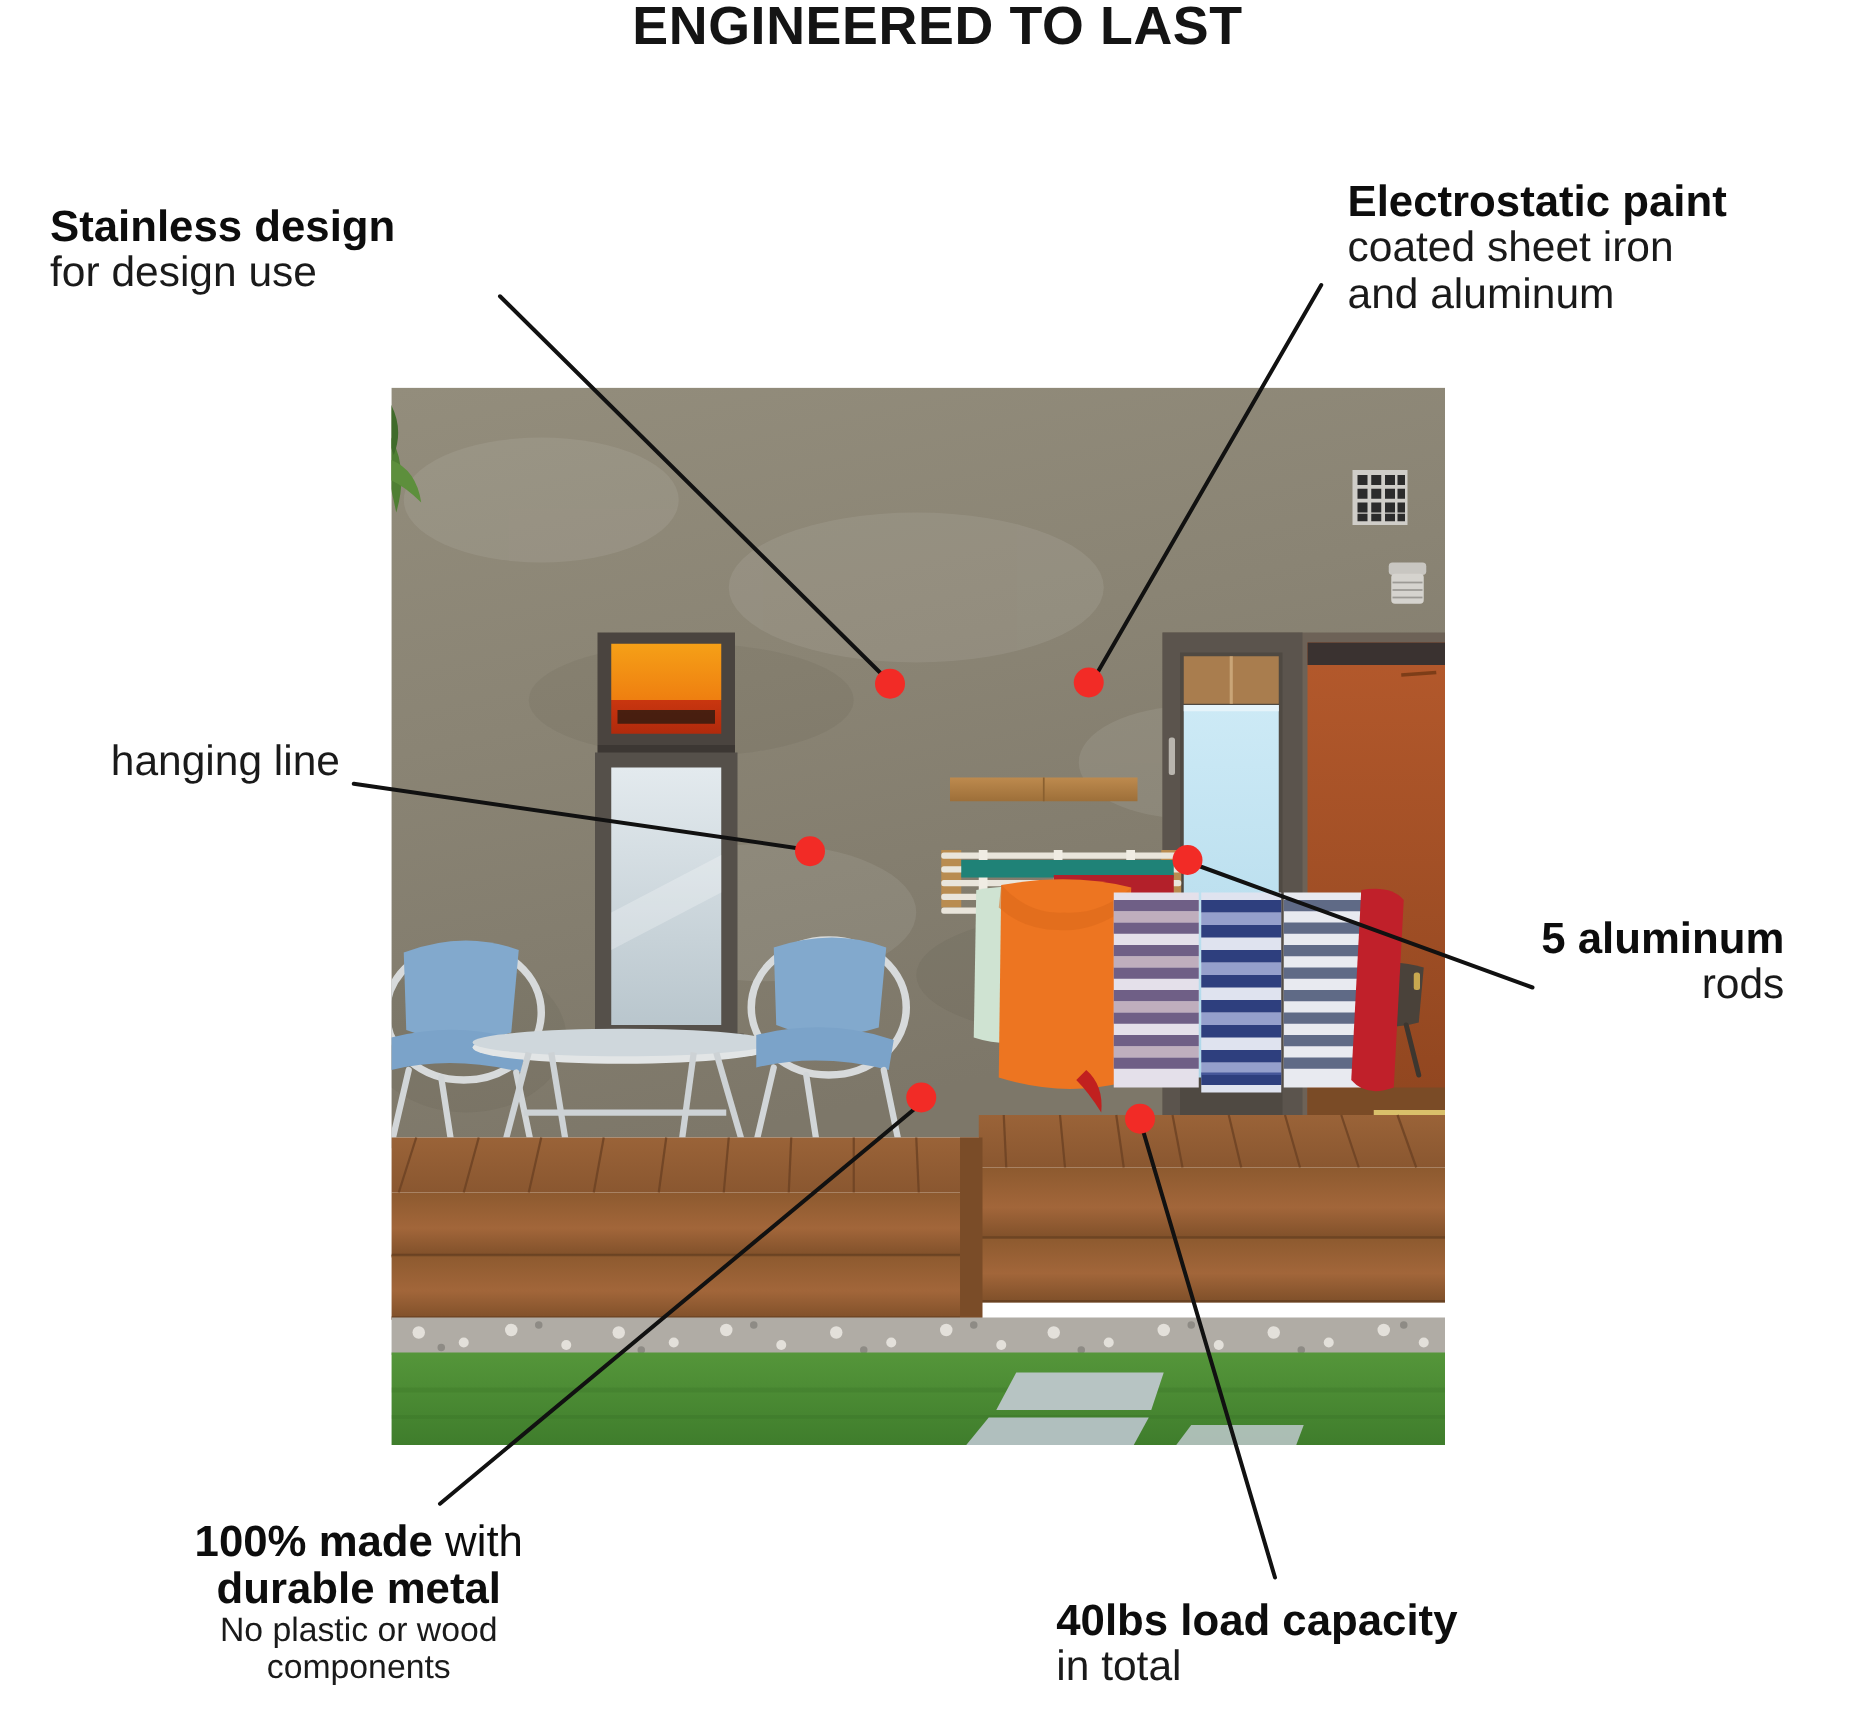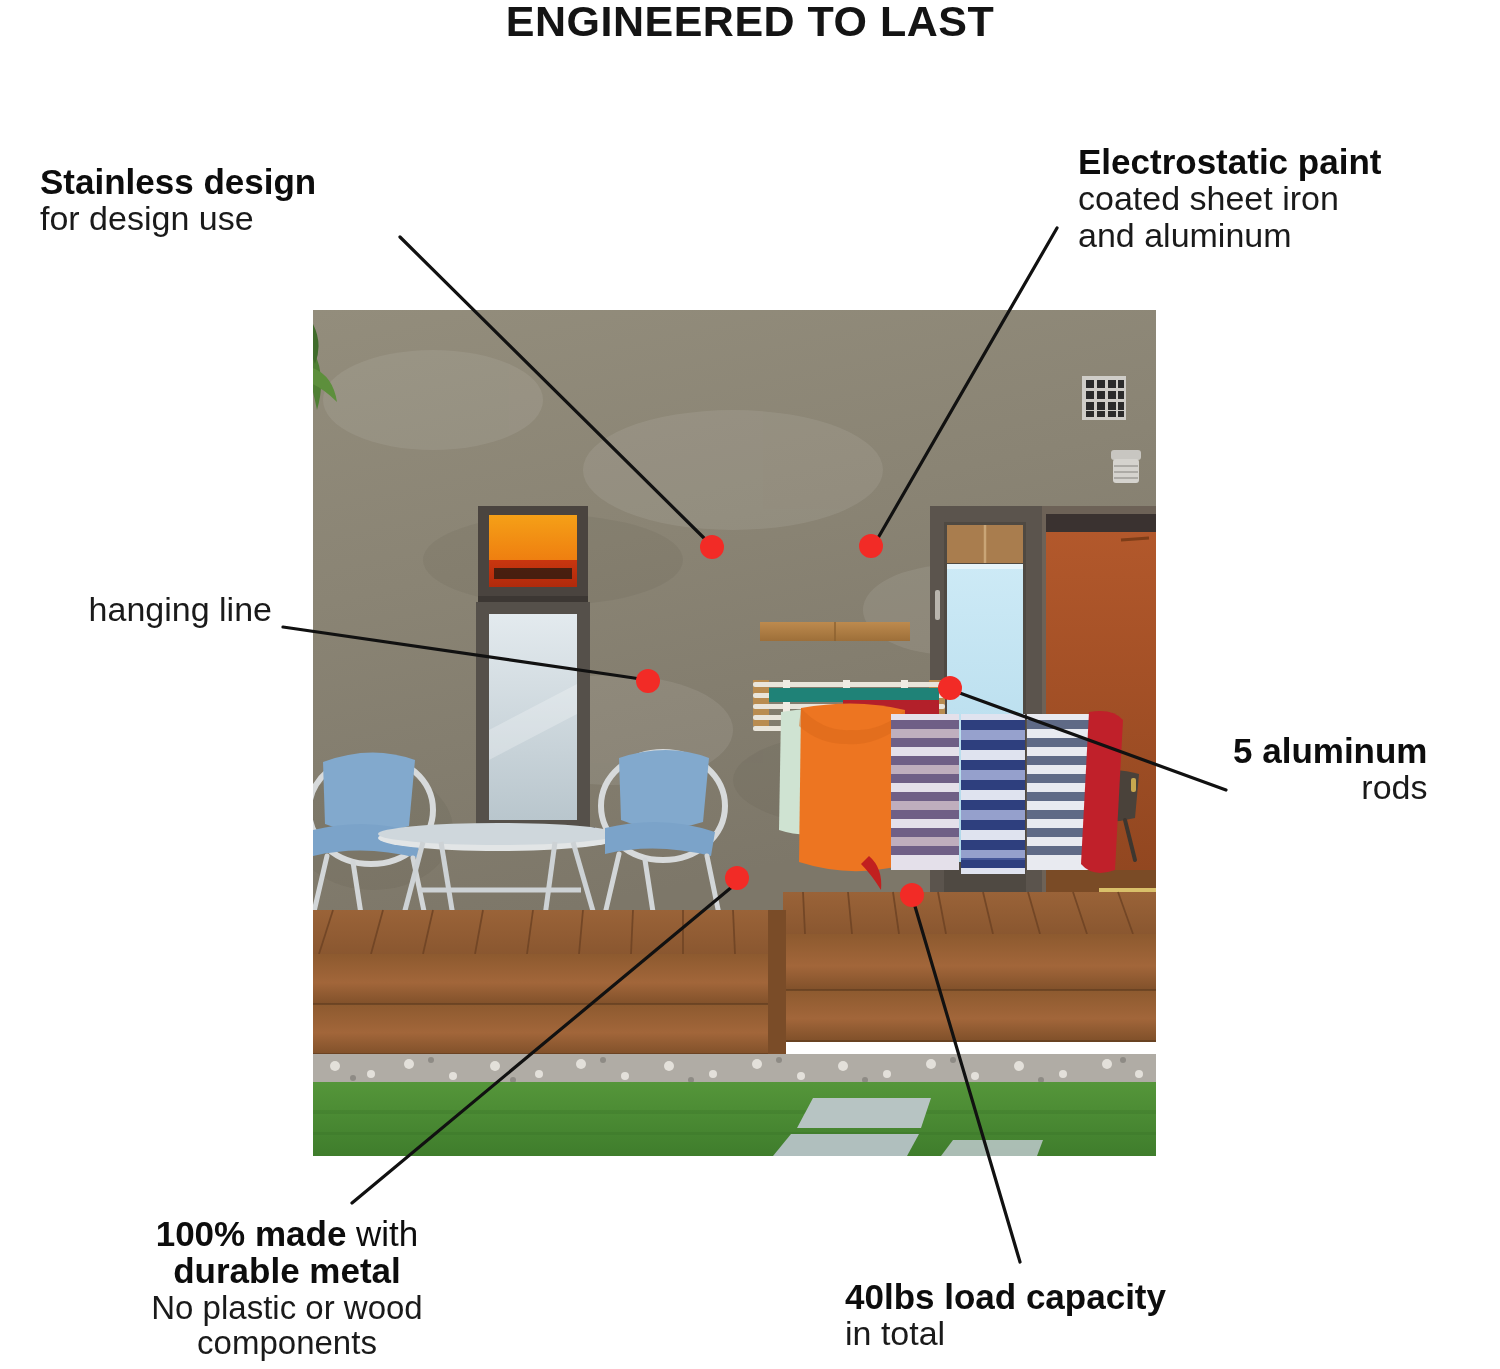--- a/index.html
+++ b/index.html
@@ -56,21 +56,21 @@
   #c-stainless { left:40px;  top:163px; text-align:left; }
   #c-electro   { left:1078px; top:143px; text-align:left; }
   #c-hanging   { right:1233px; top:591px; text-align:right; }
   #c-rods      { left:1233px; top:732px; text-align:right; }
   #c-durable   { left:92px;  top:1215px; text-align:center; width:390px; }
   #c-capacity  { left:845px; top:1278px; text-align:left; }
 
   #c-hanging { position:absolute; width:270px; left:0px; }
   #c-durable .hl, #c-durable .sub { white-space:normal; }
 
-  .sub.small { font-size:33px; }
+  .sub.small { font-size:27px; }
 
   
   #leaders {
     position:absolute; inset:0;
     width:1500px; height:1369px;
     pointer-events:none;
   }
   .leader { stroke:#111111; stroke-width:3.2; fill:none; stroke-linecap:round; }
   .dot { fill:#f22b26; }
 </style>

